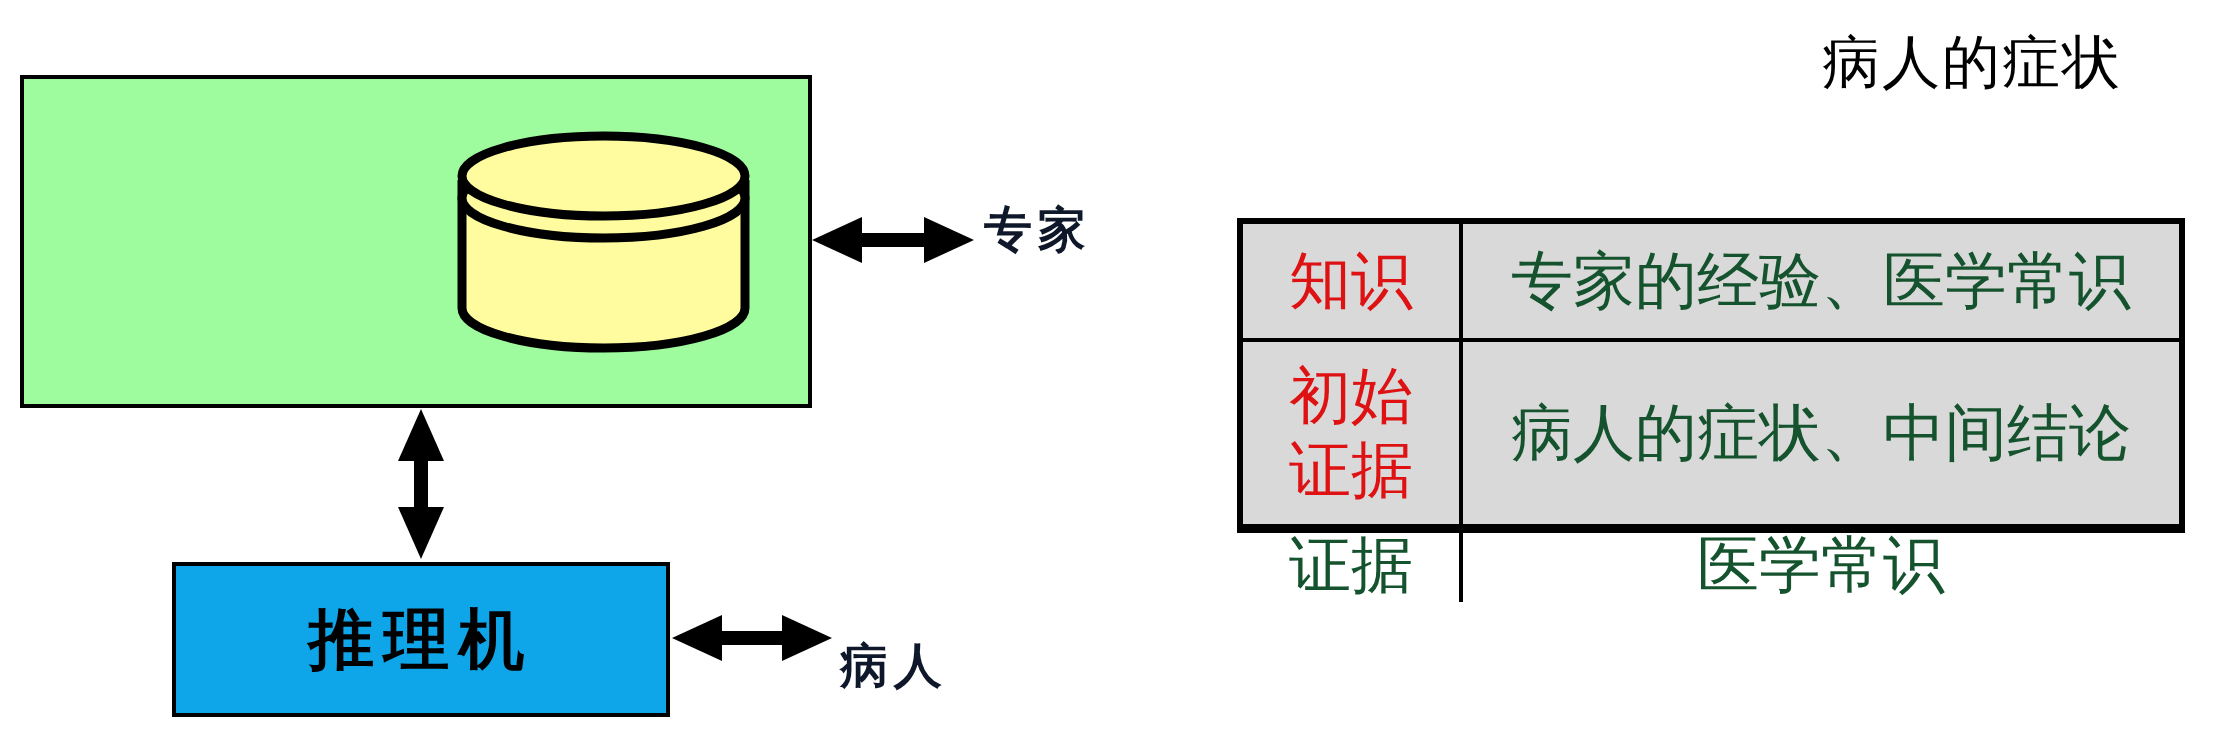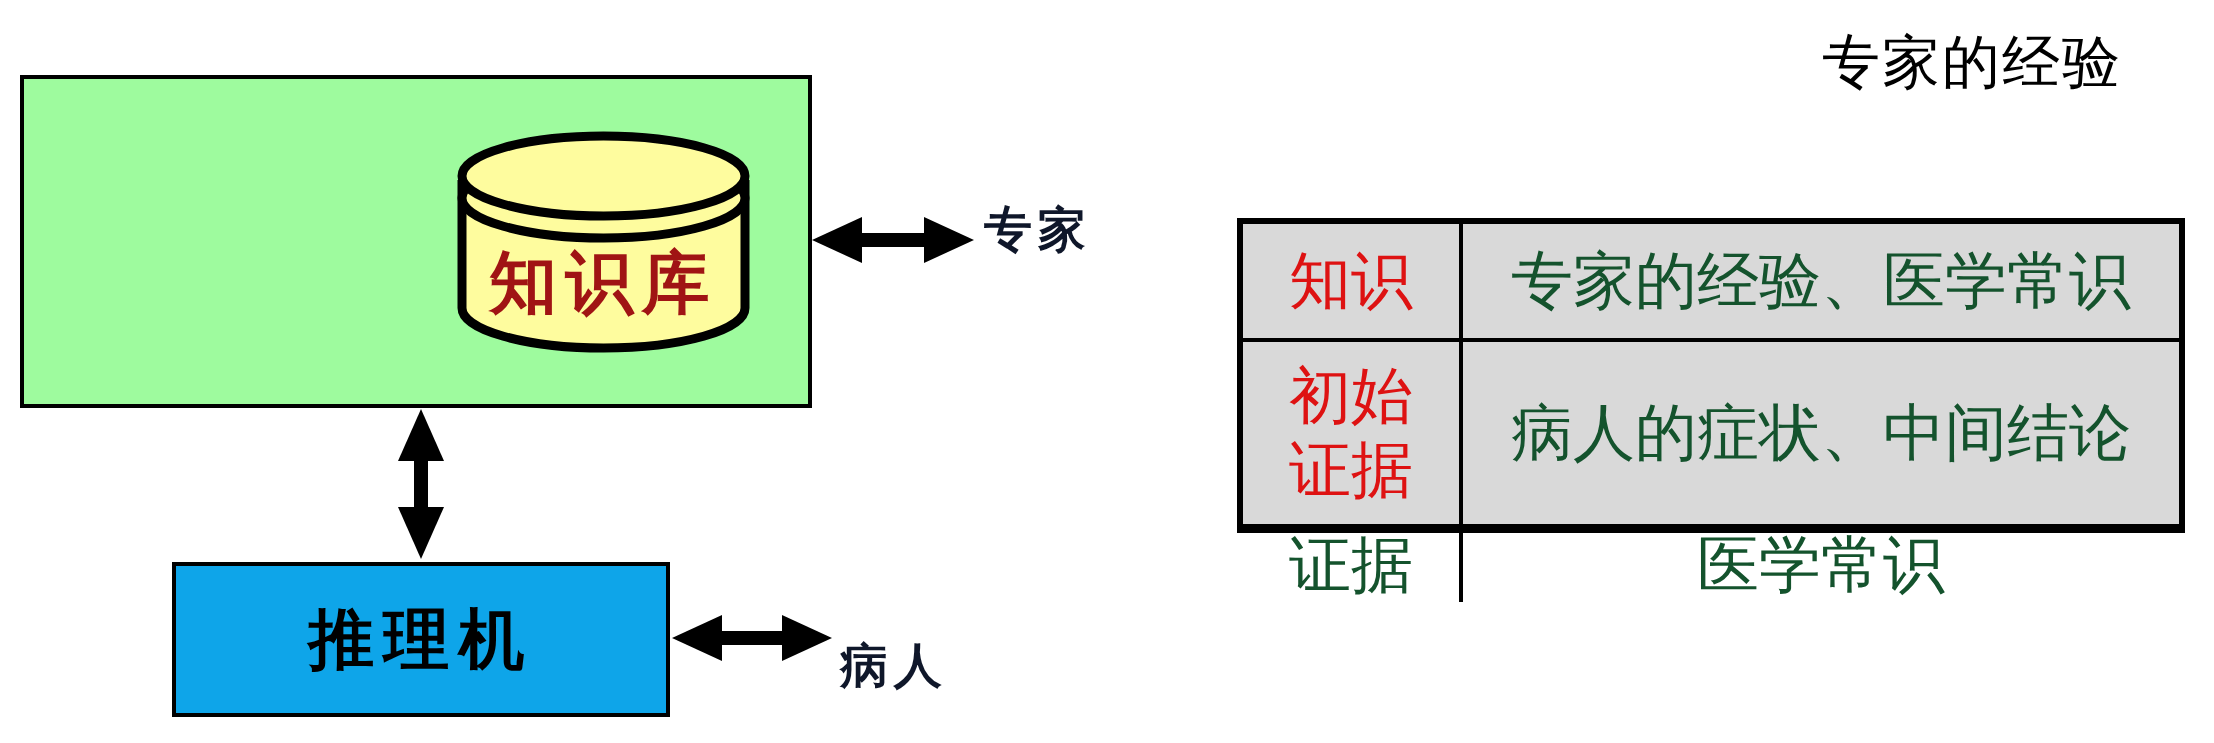--- a/index.html
+++ b/index.html
@@ -103,32 +103,31 @@
   .row1{border-bottom:4px solid #000;}
   .row2{border-bottom:4px solid #000;}
   .term-red{color:#DE1212;}
   .term-stack{display:flex;flex-direction:column;}
 </style>
 </head>
 <body>
 
 <div class="canvas">
 
-  <div class="page-title">专家的经验</div>
+  <div class="page-title">病人的症状</div>
 
   <div class="storage-box"></div>
 
 
   <div class="cylinder cylinder-knowledge">
     <svg width="293" height="228" viewBox="0 0 293 228">
       <path d="M5 50 L5 178 A141.5 40 0 0 0 288 178 L288 50" fill="#FEFC9E" stroke="#000" stroke-width="9"></path>
       <ellipse cx="146.5" cy="68" rx="141.5" ry="40" fill="#FEFC9E" stroke="#000" stroke-width="9"></ellipse>
       <ellipse cx="146.5" cy="46" rx="141.5" ry="40" fill="#FEFC9E" stroke="#000" stroke-width="9"></ellipse>
     </svg>
-    <div class="cyl-label">知识库</div>
   </div>
 
   <svg class="arrow-svg arrow-vertical" width="56" height="150" viewBox="0 0 56 150">
     <polygon points="28,0 5,52 51,52" fill="#000"></polygon>
     <rect x="21" y="48" width="14" height="54" fill="#000"></rect>
     <polygon points="28,150 5,98 51,98" fill="#000"></polygon>
   </svg>
 
   <svg class="arrow-svg arrow-expert" width="162" height="56" viewBox="0 0 162 56">
     <polygon points="0,28 50,5 50,51" fill="#000"></polygon>

